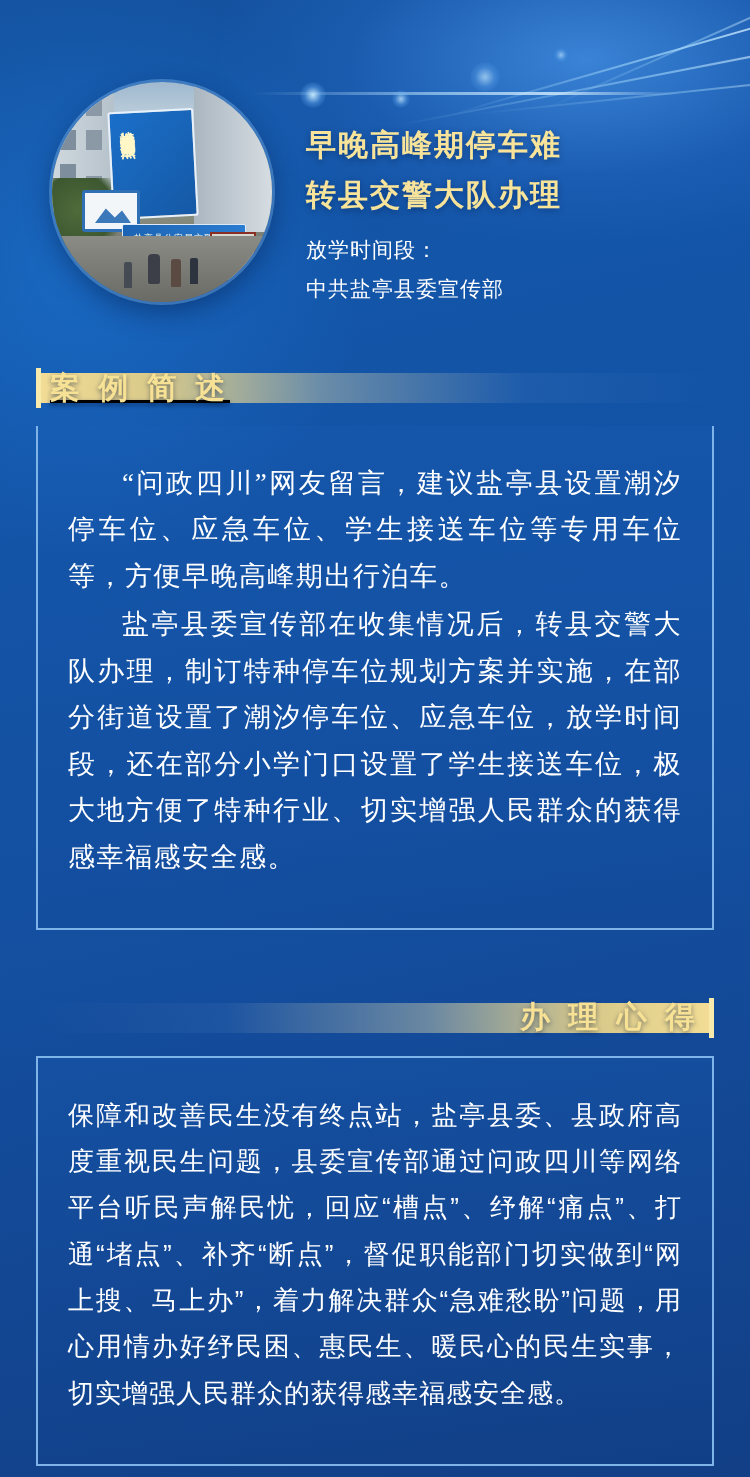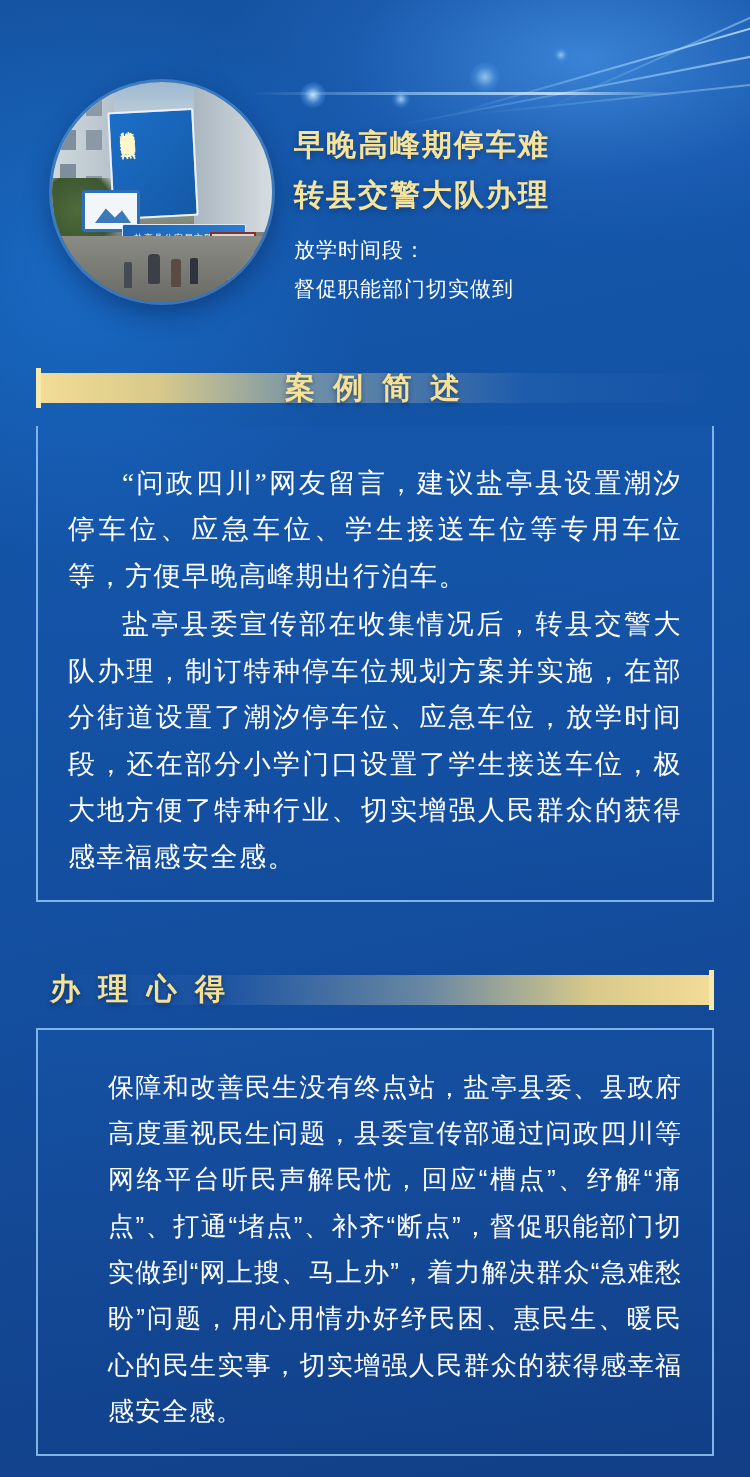--- a/index.html
+++ b/index.html
@@ -115,21 +115,21 @@
   }
   .ph-redsign {
     position: absolute; right: 16px; top: 150px; width: 46px; height: 50px;
     background: linear-gradient(#d8d8d0, #c3c3ba); border: 2px solid #8b2f25;
   }
   .ph-redsign::before {
     content: ""; position: absolute; left: 4px; top: 5px; right: 4px; height: 12px;
     background: #a7342a;
   }
 
-  .head-text { position: absolute; left: 294px; top: 120px; width: 420px; }
+  .head-text { position: absolute; left: 306px; top: 120px; width: 420px; }
   .title-line {
     color: #f7e39a;
     font-size: 30px;
     font-weight: bold;
     letter-spacing: 2px;
     line-height: 1.65;
     text-shadow: 0 2px 6px rgba(0,25,70,0.45);
   }
   .rec-label, .rec-org {
     color: #ffffff;
@@ -142,22 +142,22 @@
   
   .section { position: relative; }
 
   .sec-head {
     position: relative;
     height: 56px;
     margin: 0 36px;
     display: flex;
     align-items: center;
   }
-  .sec-head.left { justify-content: center; }
-  .sec-head.right { }
+  .sec-head.left { justify-content: flex-start; text-decoration: underline; }
+  .sec-head.right { justify-content: flex-end; }
 
   .sec-title {
     position: relative;
     z-index: 3;
     color: #f6e194;
     font-size: 30px;
     font-weight: bold;
     letter-spacing: 5px;
     padding: 0 14px;
     text-shadow: 0 2px 5px rgba(0,20,60,0.5);
@@ -182,21 +182,21 @@
     width: 5px; height: 40px; background: #f8e9ad; z-index: 2;
   }
   .cap.cl { left: 0; }
   .cap.cr { right: 0; }
 
   
   .body-box {
     margin: 10px 36px 0 36px;
     border: 2px solid #7fb4e8;
     border-top: none;
-    padding: 34px 30px 20px 30px;
+    padding: 34px 30px 48px 30px;
     background: linear-gradient(180deg, rgba(25,95,185,0.22), rgba(12,60,135,0.12));
   }
   .body-box.with-top { border-top: 2px solid #7fb4e8; }
 
   .para {
     color: #ffffff;
     font-family: "Liberation Serif", serif;
     font-size: 27px;
     line-height: 1.72;
     letter-spacing: 1.5px;
@@ -205,21 +205,20 @@
   }
   .para + .para { margin-top: 2px; }
 
   .para-sans {
     color: #ffffff;
     font-family: "Liberation Sans", sans-serif;
     font-size: 26px;
     line-height: 1.78;
     letter-spacing: 1px;
     text-align: justify;
-    margin-left: 40px;
   }
 
   .spacer-a { height: 60px; }
 </style>
 </head>
 <body>
 
 <div class="rays">
   <div class="ray r4"></div>
   <div class="ray r1"></div>
@@ -249,21 +248,21 @@
       <div class="ph-redsign"></div>
       <div class="ph-road"></div>
       <div class="ph-people"></div>
     </div>
   </div>
 
   <div class="head-text">
     <div class="title-line">早晚高峰期停车难</div>
     <div class="title-line">转县交警大队办理</div>
     <div class="rec-label">放学时间段：</div>
-    <div class="rec-org">督促职能部门切实做到</div>
+    <div class="rec-org">中共盐亭县委宣传部</div>
   </div>
 </div>
 
 <div class="section">
   <div class="sec-head left">
     <div class="bar left-bar"></div>
     <div class="cap cl"></div>
     <div class="sec-title">案 例 简 述</div>
   </div>
   <div class="body-box">

